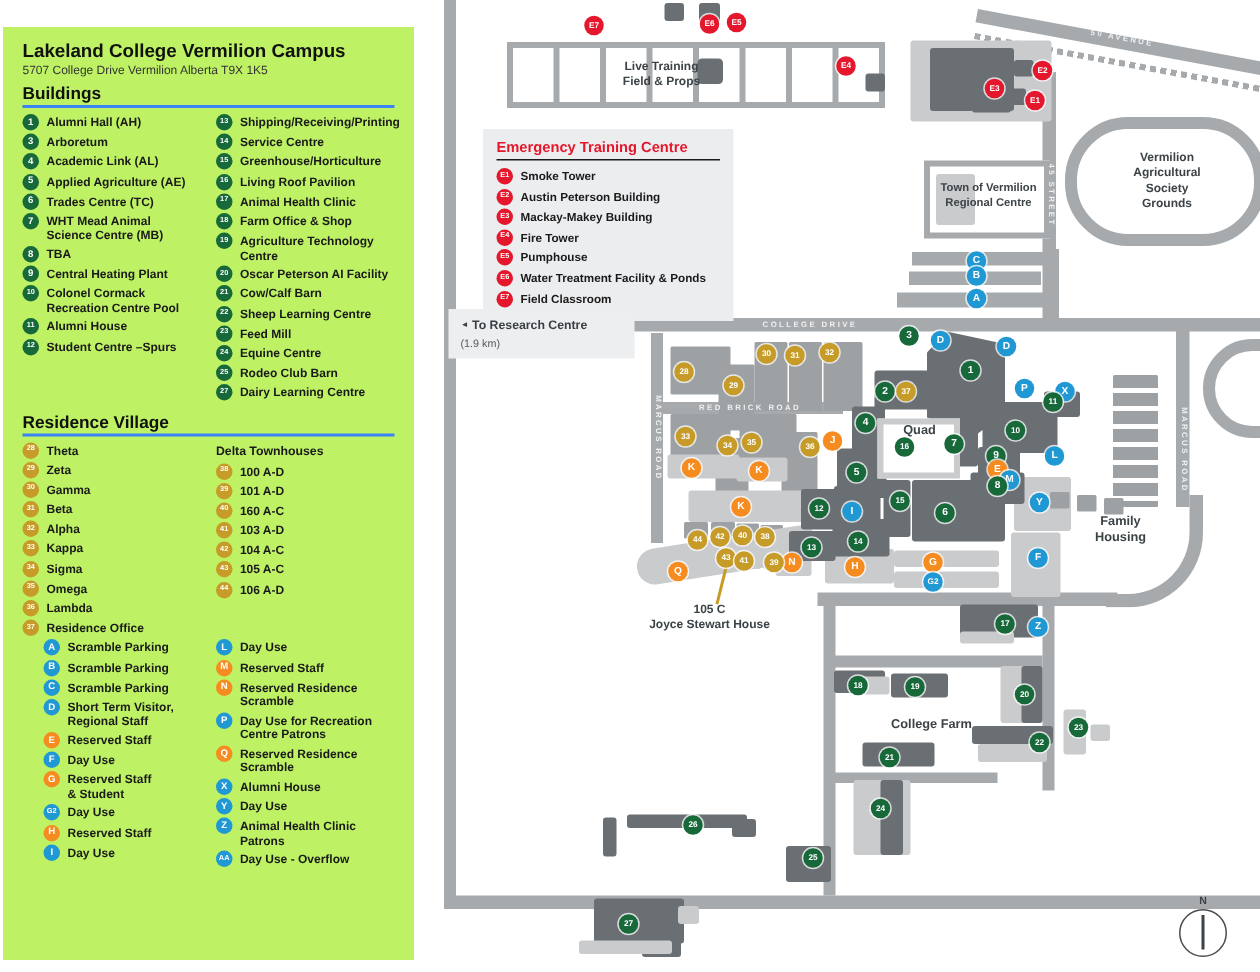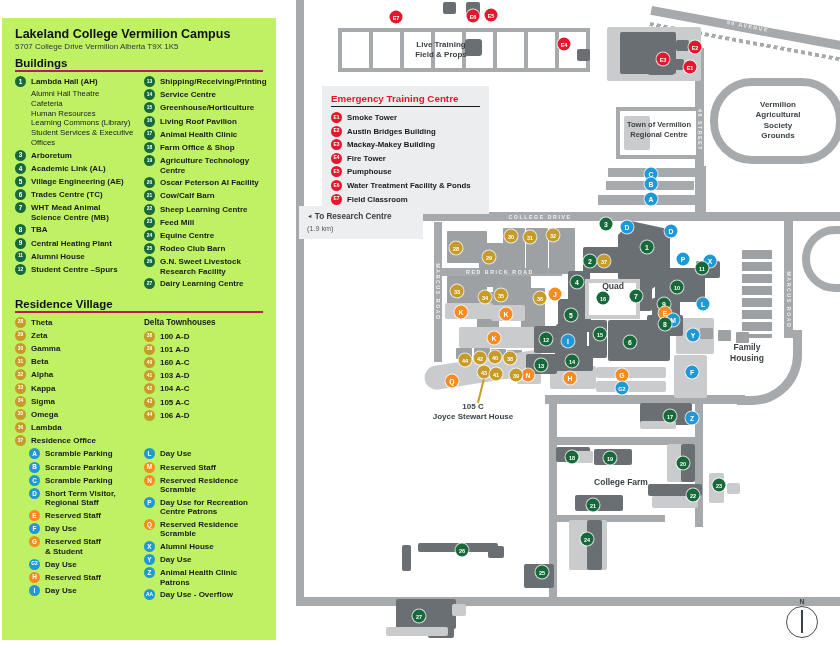--- a/index.html
+++ b/index.html
@@ -1,21 +1,21 @@
 <!DOCTYPE html>
 <html><head>
 <meta charset="utf-8">
 <style>
   html,body{margin:0;padding:0}
   body{width:840px;height:648px;position:relative;background:#fff;font-family:"Liberation Sans",sans-serif;overflow:hidden}
   
   #sidebar{position:absolute;left:2px;top:18px;width:274px;height:622px;background:#bef264;padding:9px 13px;box-sizing:border-box;z-index:10}
   .title{font-size:12.5px;font-weight:bold;color:#111}
   .addr{font-size:8px;color:#333;margin:1px 0 5px}
-  .sec-h{font-size:11.5px;font-weight:bold;color:#111;border-bottom:2px solid #be185d;padding-bottom:1px;margin:6px 0 4px}
+  .sec-h{font-size:11.5px;font-weight:bold;color:#111;border-bottom:2px solid #3b82f6;padding-bottom:1px;margin:6px 0 4px}
   .cols{display:flex}
   .colL{width:52%}.colR{width:48%}
   .lrow{display:flex;gap:5px;margin-bottom:2.2px;font-size:8px;font-weight:bold;color:#1a1a1a;line-height:1.18;align-items:flex-start}
   .lrow .lab{white-space:pre-line;padding-top:1px}
   .subs{font-weight:normal;font-size:7.8px;color:#222;margin:0 0 2px 16px;line-height:1.25;white-space:pre-line}
   .pind{padding-left:14px}
   .delta-h{font-size:8.2px;font-weight:bold;margin:1px 0 4px 0;color:#1a1a1a}
   .badge{display:inline-flex;align-items:center;justify-content:center;width:11px;height:11px;border-radius:6px;color:#fff;font-weight:bold;font-size:6.4px;flex:none}
   .c-green{background:#17693a}.c-gold{background:#c79b27}.c-blue{background:#2098d4}.c-orange{background:#f68b1f}.c-red{background:#e5172d}
   
@@ -278,57 +278,57 @@
 
 <div id="sidebar">
   <div class="title">Lakeland College Vermilion Campus</div>
   <div class="addr">5707 College Drive Vermilion Alberta T9X 1K5</div>
 
   <div class="sec-h">Buildings</div>
   <div class="cols">
     <div class="colL">
         <div class="lrow">
           <span class="badge c-green">1</span>
-          <span class="lab">Lambda Hall (AH)</span>
-        </div>
-        <div class="subs">Alumni Hall Theatre
-Cafeteria
-Human Resources
-Learning Commons (Library)
-Student Services &amp; Executive Offices</div>
+          <span class="lab">Alumni Hall (AH)</span>
+        </div>
         <div class="lrow">
           <span class="badge c-green">3</span>
           <span class="lab">Arboretum</span>
         </div>
         <div class="lrow">
           <span class="badge c-green">4</span>
           <span class="lab">Academic Link (AL)</span>
         </div>
         <div class="lrow">
           <span class="badge c-green">5</span>
-          <span class="lab">Village Engineering (AE)</span>
+          <span class="lab">Applied Agriculture (AE)</span>
         </div>
         <div class="lrow">
           <span class="badge c-green">6</span>
           <span class="lab">Trades Centre (TC)</span>
         </div>
         <div class="lrow">
           <span class="badge c-green">7</span>
           <span class="lab">WHT Mead Animal
 Science Centre (MB)</span>
         </div>
         <div class="lrow">
           <span class="badge c-green">8</span>
           <span class="lab">TBA</span>
         </div>
         <div class="lrow">
           <span class="badge c-green">9</span>
           <span class="lab">Central Heating Plant</span>
         </div>
         <div class="lrow">
+          <span class="badge c-green" style="font-size: 4.9px;">10</span>
+          <span class="lab">Colonel Cormack
+Recreation Centre Pool</span>
+        </div>
+        <div class="lrow">
           <span class="badge c-green" style="font-size: 4.9px;">11</span>
           <span class="lab">Alumni House</span>
         </div>
         <div class="lrow">
           <span class="badge c-green" style="font-size: 4.9px;">12</span>
           <span class="lab">Student Centre –Spurs</span>
         </div>
       </div>
     <div class="colR">
         <div class="lrow">
@@ -375,25 +375,20 @@
           <span class="badge c-green" style="font-size: 4.9px;">23</span>
           <span class="lab">Feed Mill</span>
         </div>
         <div class="lrow">
           <span class="badge c-green" style="font-size: 4.9px;">24</span>
           <span class="lab">Equine Centre</span>
         </div>
         <div class="lrow">
           <span class="badge c-green" style="font-size: 4.9px;">25</span>
           <span class="lab">Rodeo Club Barn</span>
-        </div>
-        <div class="lrow">
-          <span class="badge c-green" style="font-size: 4.9px;">26</span>
-          <span class="lab">G.N. Sweet Livestock
-Research Facility</span>
         </div>
         <div class="lrow">
           <span class="badge c-green" style="font-size: 4.9px;">27</span>
           <span class="lab">Dairy Learning Centre</span>
         </div>
       </div>
   </div>
 
   <div class="sec-h">Residence Village</div>
   <div class="cols">
@@ -569,21 +564,21 @@
 
 <div id="ebox">
   <div class="eh">Emergency Training Centre</div>
   <div>
       <div class="lrow">
         <span class="badge c-red" style="font-size: 4.9px;">E1</span>
         <span class="lab">Smoke Tower</span>
       </div>
       <div class="lrow">
         <span class="badge c-red" style="font-size: 4.9px;">E2</span>
-        <span class="lab">Austin Bridges Building</span>
+        <span class="lab">Austin Peterson Building</span>
       </div>
       <div class="lrow">
         <span class="badge c-red" style="font-size: 4.9px;">E3</span>
         <span class="lab">Mackay-Makey Building</span>
       </div>
       <div class="lrow">
         <span class="badge c-red" style="font-size: 4.9px;">E4</span>
         <span class="lab">Fire Tower</span>
       </div>
       <div class="lrow">

